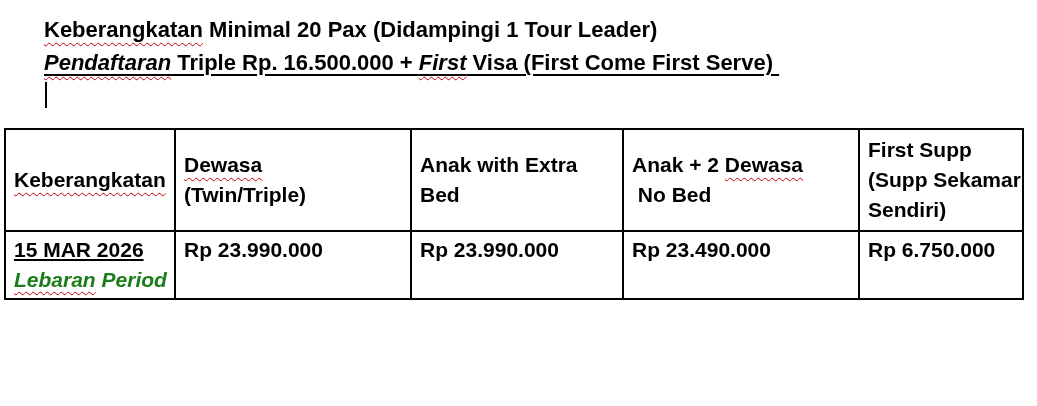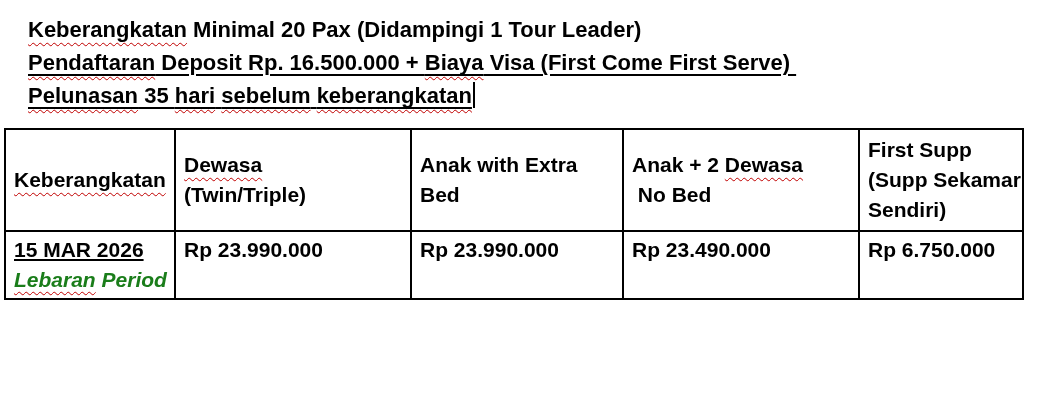--- a/index.html
+++ b/index.html
@@ -9,21 +9,21 @@
     height: 406px;
     background: #ffffff;
     font-family: "Liberation Sans", sans-serif;
     color: #000000;
     overflow: hidden;
   }
 
   
   .notes {
     position: absolute;
-    left: 28px;
+    left: 44px;
     top: 13px;
     font-size: 22px;
     font-weight: 700;
   }
   .note-line {
     display: block;
     line-height: 33px;
     white-space: pre;
   }
   .uline {
@@ -32,20 +32,21 @@
     text-underline-offset: 4px;
   }
   .sq {
     text-decoration: underline wavy #c00000;
     text-decoration-thickness: 1px;
     text-underline-offset: 5px;
     text-decoration-skip-ink: none;
   }
   .uline .sq {
     text-underline-offset: 6px;
+    font-style: italic;
   }
   .caret {
     display: inline-block;
     width: 2px;
     height: 26px;
     background: #000000;
     vertical-align: -5px;
     margin-left: 1px;
   }
 
@@ -84,22 +85,22 @@
   .period-line .sq { text-underline-offset: 4px; }
   .price-line { line-height: 31px; white-space: pre; }
 </style>
 </head>
 <body>
 
 <div class="page">
 
   <div class="notes">
     <span class="note-line"><span class="sq">Keberangkatan</span><span> Minimal 20 Pax (Didampingi 1 Tour Leader)</span></span>
-    <span class="note-line"><span class="uline"><span class="sq">Pendaftaran</span><span> Deposit Rp. 16.500.000 + </span><span class="sq">Biaya</span><span> Visa (First Come First Serve) </span></span></span>
-    <span class="note-line"><span class="uline"><span class="sq">Pelunasan</span><span> 35 </span><span class="sq">hari</span><span> </span><span class="sq">sebelum</span><span> </span><span class="sq">keberangkatan</span></span><span class="caret"></span></span>
+    <span class="note-line"><span class="uline"><span class="sq">Pendaftaran</span><span> Triple Rp. 16.500.000 + </span><span class="sq">First</span><span> Visa (First Come First Serve) </span></span></span>
+    <span class="note-line"><span class="caret"></span></span>
   </div>
 
   <table class="price-table">
     <colgroup>
       <col style="width:170px">
       <col style="width:236px">
       <col style="width:212px">
       <col style="width:236px">
       <col style="width:164px">
     </colgroup>

